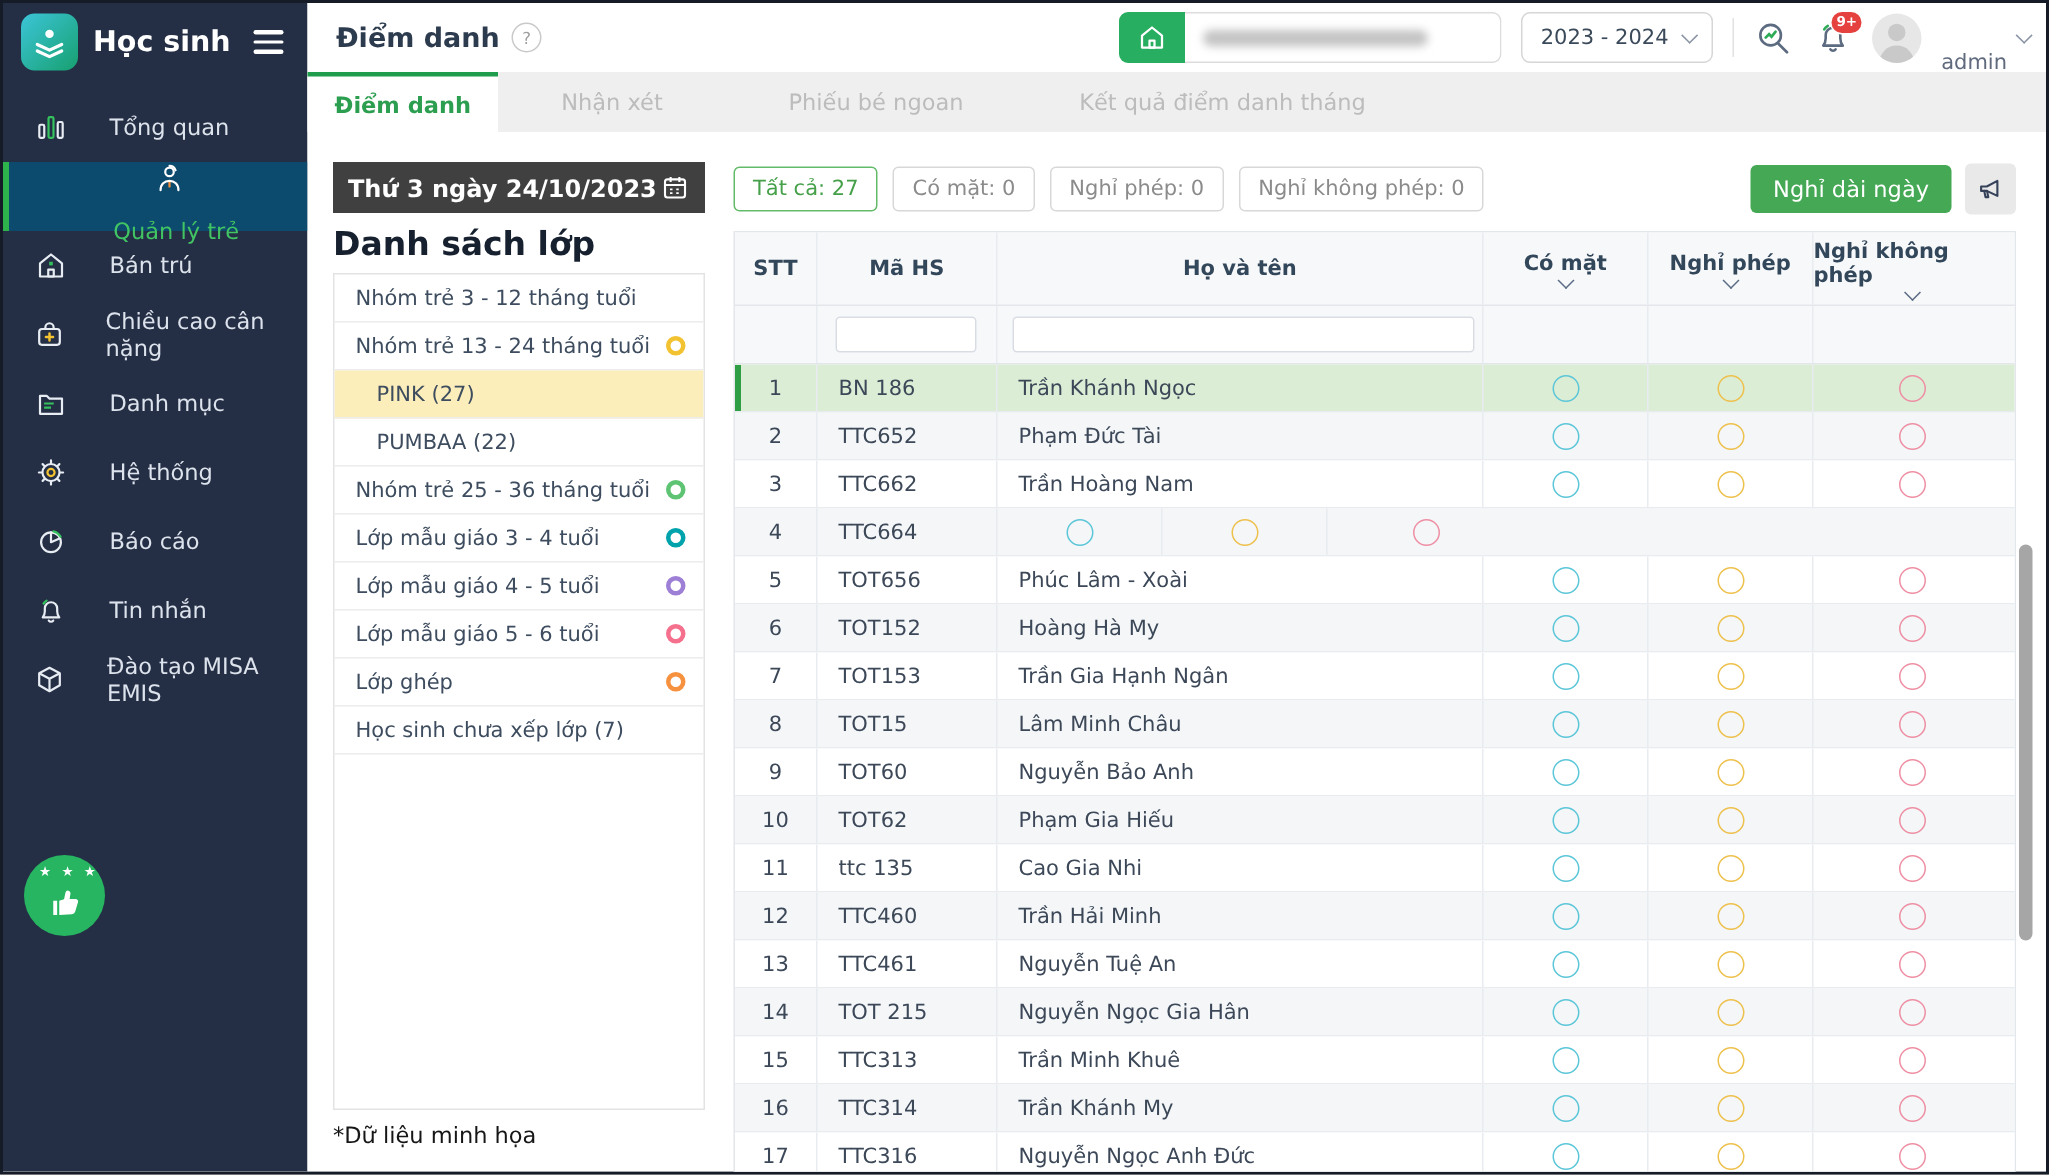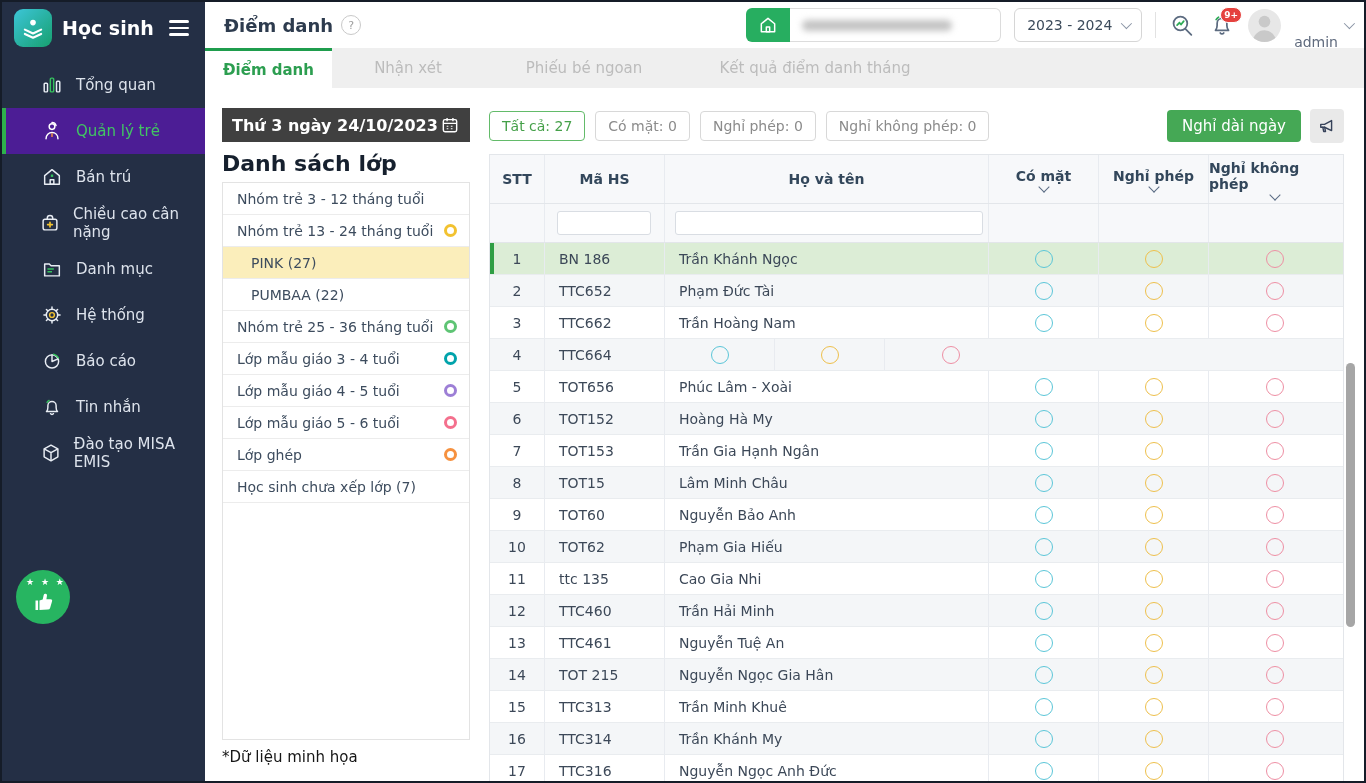--- a/index.html
+++ b/index.html
@@ -8,25 +8,25 @@
     font-family:"DejaVu Sans","Liberation Sans",sans-serif;color:#3c4858;}
   
   .sidebar{position:absolute;left:0;top:0;bottom:0;width:203px;background:#242f45;}
   .logo-row{display:flex;align-items:center;height:52px;padding:0 12px;}
   .logo-box{width:38px;height:38px;border-radius:9px;background:linear-gradient(135deg,#3cc5d8,#17a06f);
     display:flex;align-items:center;justify-content:center;flex:0 0 auto;}
   .app-title{color:#fff;font-size:19px;font-weight:bold;margin-left:10px;flex:1;}
   .burger{display:flex;flex-direction:column;gap:4px;cursor:pointer;padding:4px;}
   .burger span{display:block;width:20px;height:2.5px;background:#fff;border-radius:2px;}
   .menu{margin-top:8px;}
-  .menu-item{display:flex;align-items:center;height:46px;padding-left:32px;cursor:pointer;
-    border-left:4px solid transparent;}
+  .menu-item{display:flex;align-items:center;height:46px;padding-left:14px;cursor:pointer;
+    border-left:4px solid transparent;gap:15px;}
   .menu-item .mi-icon{width:28px;display:flex;justify-content:center;}
   .menu-item .mi-label{margin-left:10px;color:#dde3ec;font-size:15px;}
-  .menu-item.active{background:#4c1d95;border-left-color:#2eb24c;}
+  .menu-item.active{background:#0c4a6e;border-left-color:#2eb24c;flex-direction:column;}
   .menu-item.active .mi-label{color:#41c463;}
   .fb-btn{position:absolute;left:14px;top:568px;width:54px;height:54px;border-radius:50%;
     background:#27b561;display:flex;align-items:center;justify-content:center;cursor:pointer;}
   .fb-stars{position:absolute;color:#fff;font-size:9px;top:7px;left:10px;letter-spacing:2px;}
   
   .topbar{position:absolute;left:203px;top:0;right:0;height:46px;background:#fff;display:flex;align-items:center;}
   .page-title{font-size:18px;font-weight:600;color:#2d3b4e;margin-left:19px;}
   .help-circle{width:18px;height:18px;border-radius:50%;border:1px solid #c9c9c9;color:#9e9e9e;
     font-size:11px;display:flex;align-items:center;justify-content:center;margin-left:8px;cursor:pointer;}
   .top-right{margin-left:auto;display:flex;align-items:center;padding-right:12px;gap:13px;}

